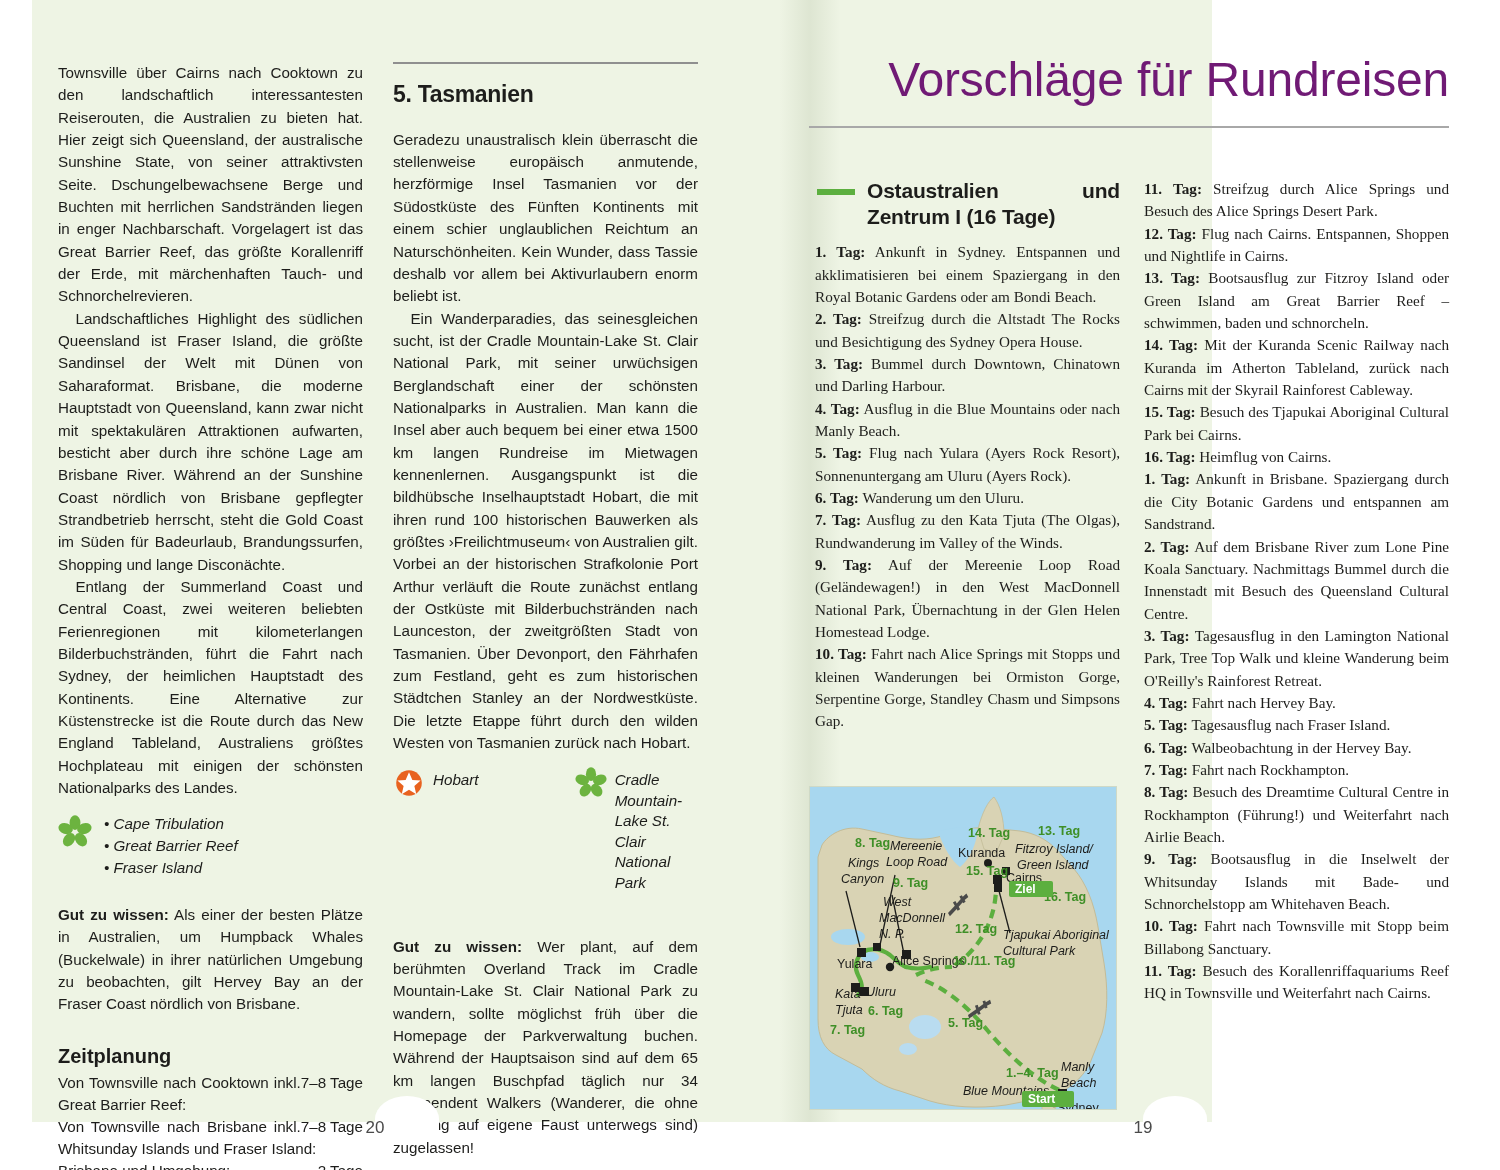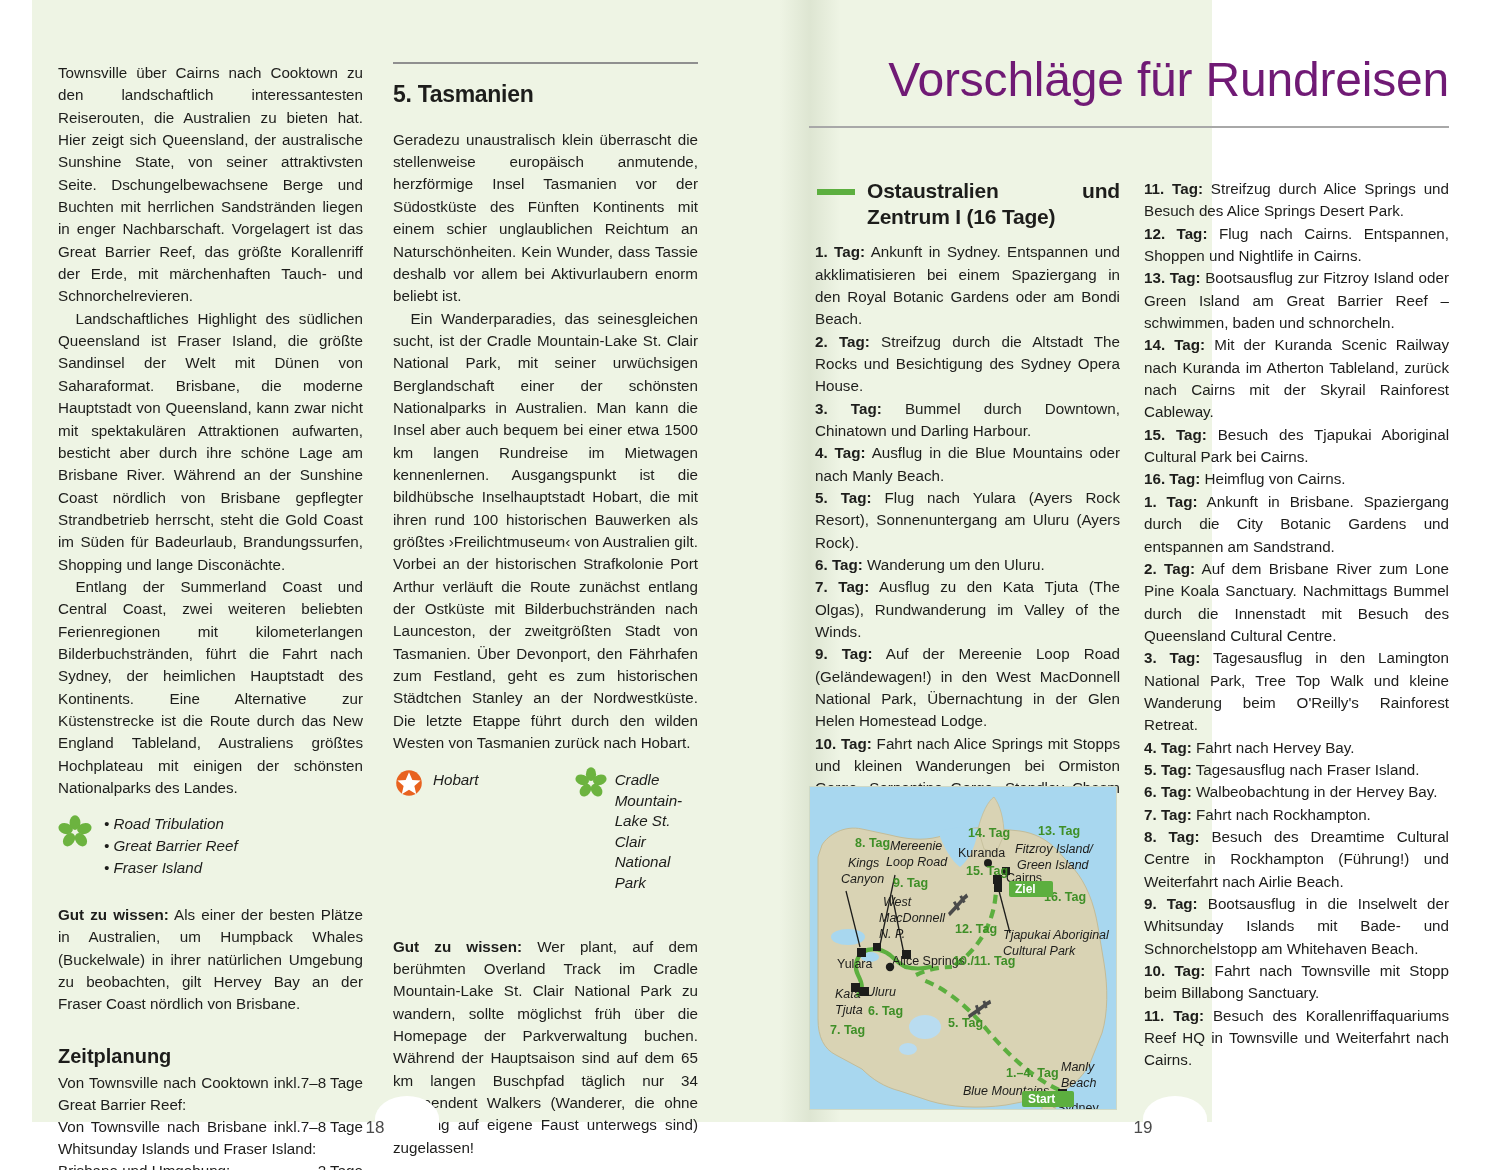--- a/index.html
+++ b/index.html
@@ -140,21 +140,21 @@
     font-size: 15.2px; line-height: 1.45;
   }
   .plan-row .lbl { text-align: left; padding-right: 10px; }
   .plan-row .val { white-space: nowrap; }
   .plan-row.wrapped { display: block; }
   .plan-row.wrapped .lbl {
     display: inline;
   }
   .plan-row.wrapped .val { float: right; }
 
-  .day { margin: 0; }
+  .day { margin: 0; font-family: Liberation Serif, serif; }
   .day b { font-weight: bold; }
 
   
   #map-wrap {
     position: absolute;
     left: 777px; top: 786px;
     width: 306px; height: 322px;
     background: #a8d7ef;
     border: 1px solid #cfd9c6;
     overflow: hidden;
@@ -196,21 +196,21 @@
         <svg viewBox="0 0 40 40" width="34" height="34" aria-hidden="true">
           <g fill="#6cb33f">
             <ellipse cx="20" cy="9" rx="6.4" ry="8.6"></ellipse>
             <ellipse cx="31" cy="16" rx="6.4" ry="8.6" transform="rotate(72 31 16)"></ellipse>
             <ellipse cx="27" cy="29" rx="6.4" ry="8.6" transform="rotate(144 27 29)"></ellipse>
             <ellipse cx="13" cy="29" rx="6.4" ry="8.6" transform="rotate(216 13 29)"></ellipse>
             <ellipse cx="9" cy="16" rx="6.4" ry="8.6" transform="rotate(288 9 16)"></ellipse>
           </g>
         </svg>
       </span>
-      <div>• Road Tribulation</div>
+      <div>• Cape Tribulation</div>
       <div>• Great Barrier Reef</div>
       <div>• Fraser Island</div>
     </div>
 
     <p class="gzw" style="margin-top:26px"><b>Gut zu wissen:</b><span> Als einer der besten Plätze in Australien, um Humpback Whales (Buckelwale) in ihrer natürlichen Umgebung zu beobachten, gilt Hervey Bay an der Fraser Coast nördlich von Brisbane.</span></p>
 
     <h4 class="plan-head" style="margin-top:26px">Zeitplanung</h4>
     <div class="plan-rows">
       <div class="plan-row wrapped">
         <span class="val">7–8 Tage</span>
@@ -411,14 +411,14 @@
           <text x="205" y="106" font-size="12" font-weight="bold" fill="#ffffff" class="mlabel">Ziel</text>
           <rect x="212" y="304" width="52" height="16" rx="2" fill="#5caf3f"></rect>
           <text x="218" y="316" font-size="12" font-weight="bold" fill="#ffffff" class="mlabel">Start</text>
         </g>
     </svg>
   </div>
 
   <div class="folio-blob" id="blob-left"></div>
   <div class="folio-blob" id="blob-right"></div>
 </div>
-<div class="folio" id="folio-left">18</div>
+<div class="folio" id="folio-left">20</div>
 <div class="folio" id="folio-right">19</div>
 
 </body></html>

